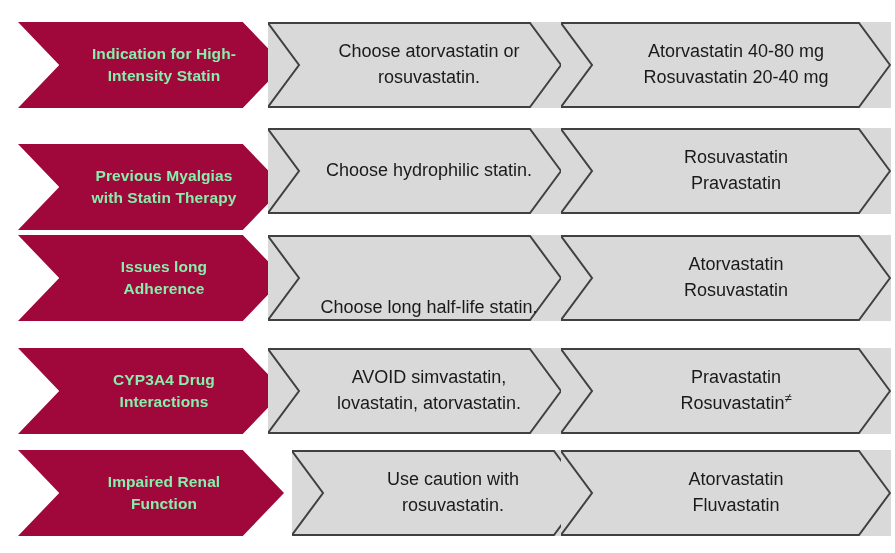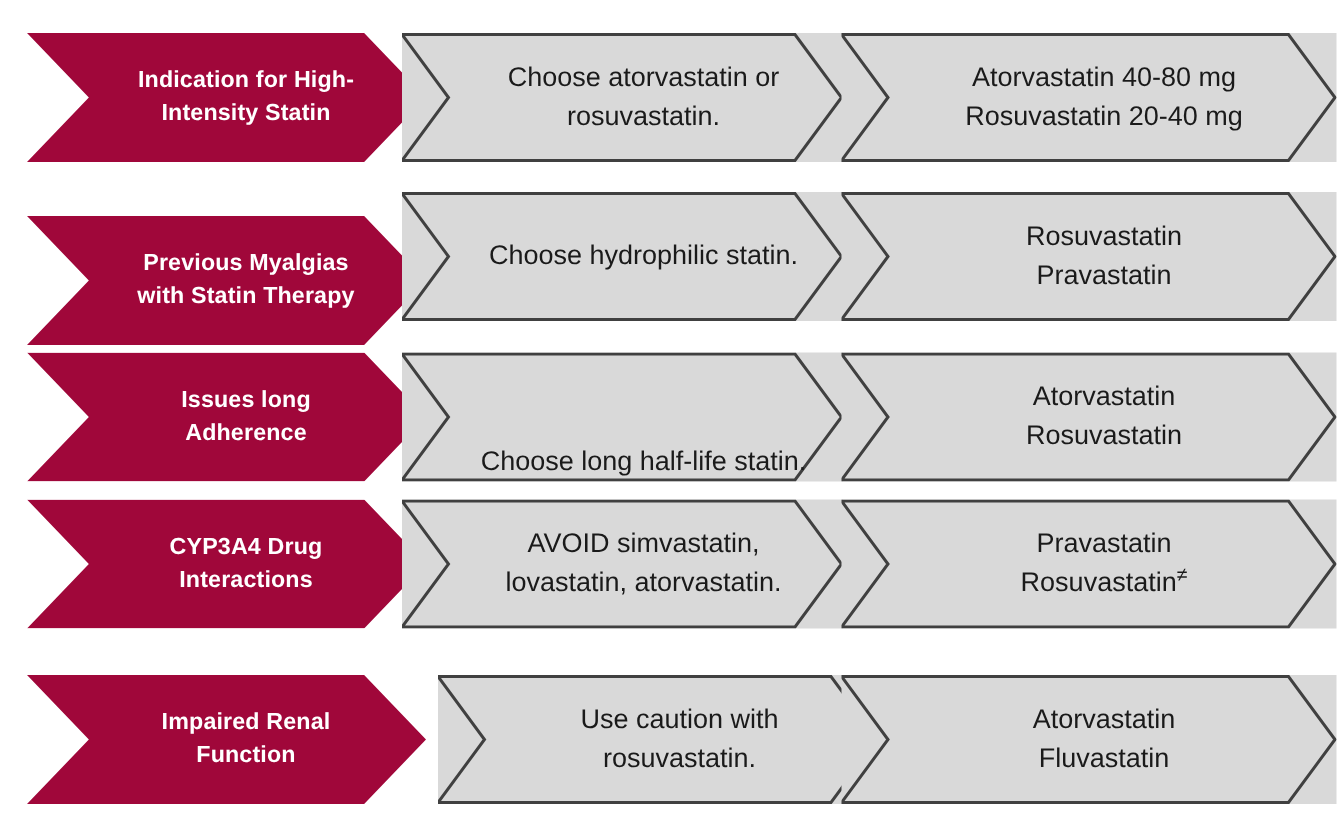--- a/index.html
+++ b/index.html
@@ -47,21 +47,21 @@
   }
 
   
   .chev-red {
     left: 18px;
     width: 266px;
     background: #A0073A;
     clip-path: polygon(0% 0%, 84.5% 0%, 100% 50%, 84.5% 100%, 0% 100%, 15.5% 50%);
   }
   .chev-red .label {
-    color: #ffffff;
+    color: #86efac;
     font-size: 15.5px;
     font-weight: bold;
     letter-spacing: 0.1px;
     transform: translateX(13px);
     text-align: center;
   }
 
   
   .chev-gray {
     background: #D9D9D9;
@@ -172,21 +172,21 @@
     </div>
 
     <div class="chev chev-gray chev-right" style="height:86px;">
       <svg class="chev-svg" viewBox="0 0 330 86" preserveAspectRatio="none">
         <polygon points="0,1 298,1 329,43 298,85 0,85 31,43"></polygon>
       </svg>
       <span class="label"><span>Atorvastatin</span><br><span>Rosuvastatin</span><span class="sup"></span></span>
     </div>
   </div>
 
-  <div class="row" style="top:333px; height:86px;">
+  <div class="row" style="top:348px; height:86px;">
     <div class="chev chev-red" style="height:86px;">
       <span class="label">CYP3A4 Drug
 Interactions</span>
     </div>
 
     <div class="chev chev-gray chev-mid" style="height:86px;">
       <svg class="chev-svg" viewBox="0 0 294 86" preserveAspectRatio="none">
         <polygon points="0,1 262,1 293,43 262,85 0,85 31,43"></polygon>
       </svg>
       <span class="label">AVOID simvastatin,

